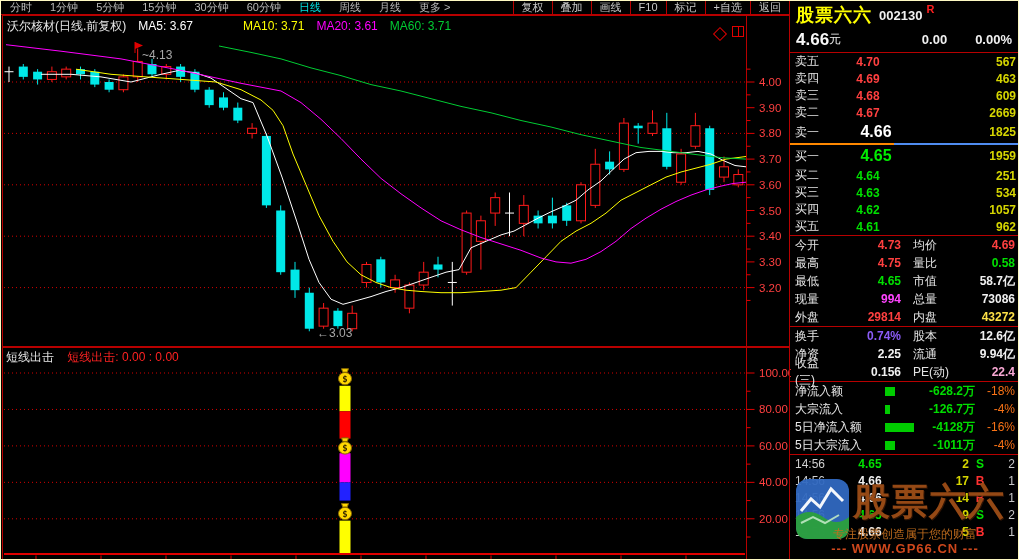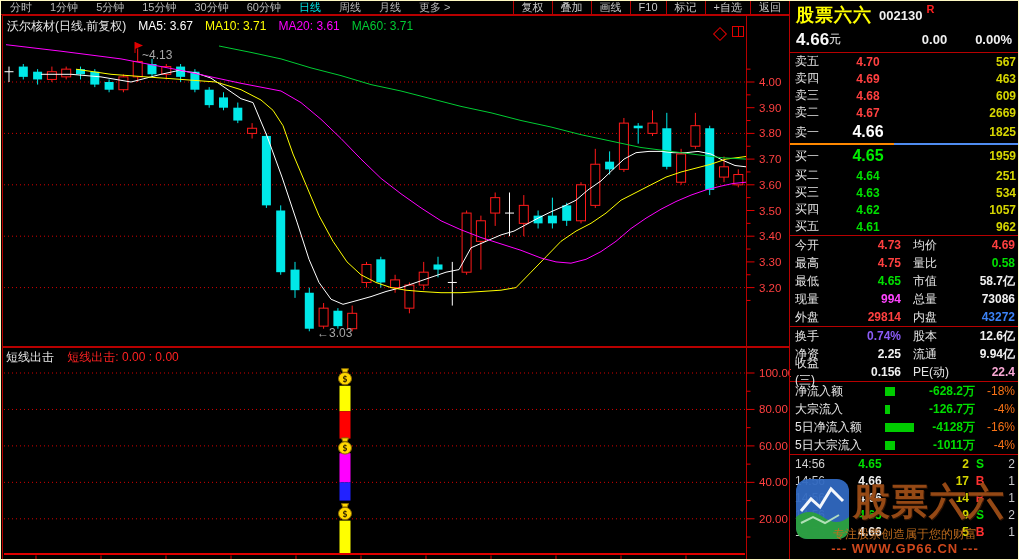--- a/index.html
+++ b/index.html
@@ -37,21 +37,21 @@
   #q-name{color:#ffff00;font-size:18px;font-weight:700;letter-spacing:1px;}
   #q-code{color:#f0f0f0;font-size:13px;font-weight:700;margin-left:7px;}
   #q-badge{color:#ff2020;font-size:11px;font-weight:700;margin-left:4px;align-self:flex-start;}
   #q-price-row{height:26px;display:flex;align-items:center;padding:0 8px 0 6px;
                border-bottom:1px solid #b80000;box-sizing:border-box;}
   #q-price{font-size:17px;font-weight:700;color:#f8f8f8;}
   #q-unit{font-size:12px;color:#f0f0f0;}
   #q-chg{font-size:13px;font-weight:700;color:#f0f0f0;margin-left:auto;}
   #q-chgp{font-size:13px;font-weight:700;color:#f0f0f0;margin-left:28px;}
   .lvl-row{display:flex;align-items:center;height:17px;padding:0 4px 0 5px;font-size:12px;}
-  .lvl-row.big{height:22px;}
+  .lvl-row.big{height:22px;gap:8px;}
   .lvl-label{width:34px;color:#e4e4e4;}
   .lvl-price{width:78px;text-align:center;font-weight:700;}
   .lvl-vol{margin-left:auto;color:#d6d600;font-weight:700;}
   .pr-red{color:#ff4040;}.pr-green{color:#00e000;}
   .pr-bigwhite{color:#ffffff;font-size:16px;}
   .pr-biggreen{color:#00ee00;font-size:16px;}
   #q-sep{height:2px;margin:0;background:linear-gradient(to right,#ff8800 0 45%,#4f8cf0 45% 100%);}
   .sec{border-top:1px solid #b80000;}
   .st-row{display:flex;align-items:center;height:18px;padding:0 5px;font-size:12px;}
   .st-l{color:#e4e4e4;}
@@ -105,21 +105,21 @@
         <span class="tb-btn">复权</span>
         <span class="tb-btn">叠加</span>
         <span class="tb-btn">画线</span>
         <span class="tb-btn">F10</span>
         <span class="tb-btn">标记</span>
         <span class="tb-btn">+自选</span>
         <span class="tb-btn">返回</span>
       </div>
   </div>
 
-  <div id="chart-title"><span style="color: rgb(232, 232, 232);">沃尔核材(日线.前复权)</span><span style="color: rgb(255, 255, 255);">MA5: 3.67</span><span style="color: rgb(255, 255, 0);">MA10: 3.71</span><span style="color: rgb(255, 0, 255); margin-top: 24px;">MA20: 3.61</span><span style="color: rgb(0, 204, 51);">MA60: 3.71</span></div>
+  <div id="chart-title"><span style="color: rgb(232, 232, 232);">沃尔核材(日线.前复权)</span><span style="color: rgb(255, 255, 255);">MA5: 3.67</span><span style="color: rgb(255, 255, 0); margin-left: 38px;">MA10: 3.71</span><span style="color: rgb(255, 0, 255); margin-top: 24px;">MA20: 3.61</span><span style="color: rgb(0, 204, 51);">MA60: 3.71</span></div>
 
   <div id="win-icons">
     <span id="icon-diamond"></span><span id="icon-split"></span>
   </div>
 
   <svg id="main-svg" width="790" height="346" viewBox="0 0 790 346">
       <rect x="1.5" y="14.5" width="787" height="331" fill="none" stroke="#b80000"></rect>
       <g>
         <line x1="3" y1="81" x2="744" y2="81" stroke="#d40000" stroke-width="1" stroke-dasharray="1,3"></line>
         <line x1="3" y1="132.40000000000003" x2="744" y2="132.40000000000003" stroke="#d40000" stroke-width="1" stroke-dasharray="1,3"></line>
@@ -425,21 +425,21 @@
         <div class="st-row">
           <span class="st-l st-l1">现量</span>
           <span class="st-v1" style="color: rgb(255, 68, 255);">994</span>
           <span class="st-l st-l2">总量</span>
           <span class="st-v2" style="color: rgb(240, 240, 240);">73086</span>
         </div>
         <div class="st-row">
           <span class="st-l st-l1">外盘</span>
           <span class="st-v1" style="color: rgb(255, 64, 64);">29814</span>
           <span class="st-l st-l2">内盘</span>
-          <span class="st-v2" style="color: #3b82f6;">43272</span>
+          <span class="st-v2" style="color: #fde047;">43272</span>
         </div>
       </div>
     <div id="q-stats2" class="sec">
         <div class="st-row">
           <span class="st-l st-l1">换手</span>
           <span class="st-v1" style="color: #8b5cf6;">0.74%</span>
           <span class="st-l st-l2">股本</span>
           <span class="st-v2" style="color: rgb(240, 240, 240);">12.6亿</span>
         </div>
         <div class="st-row">

